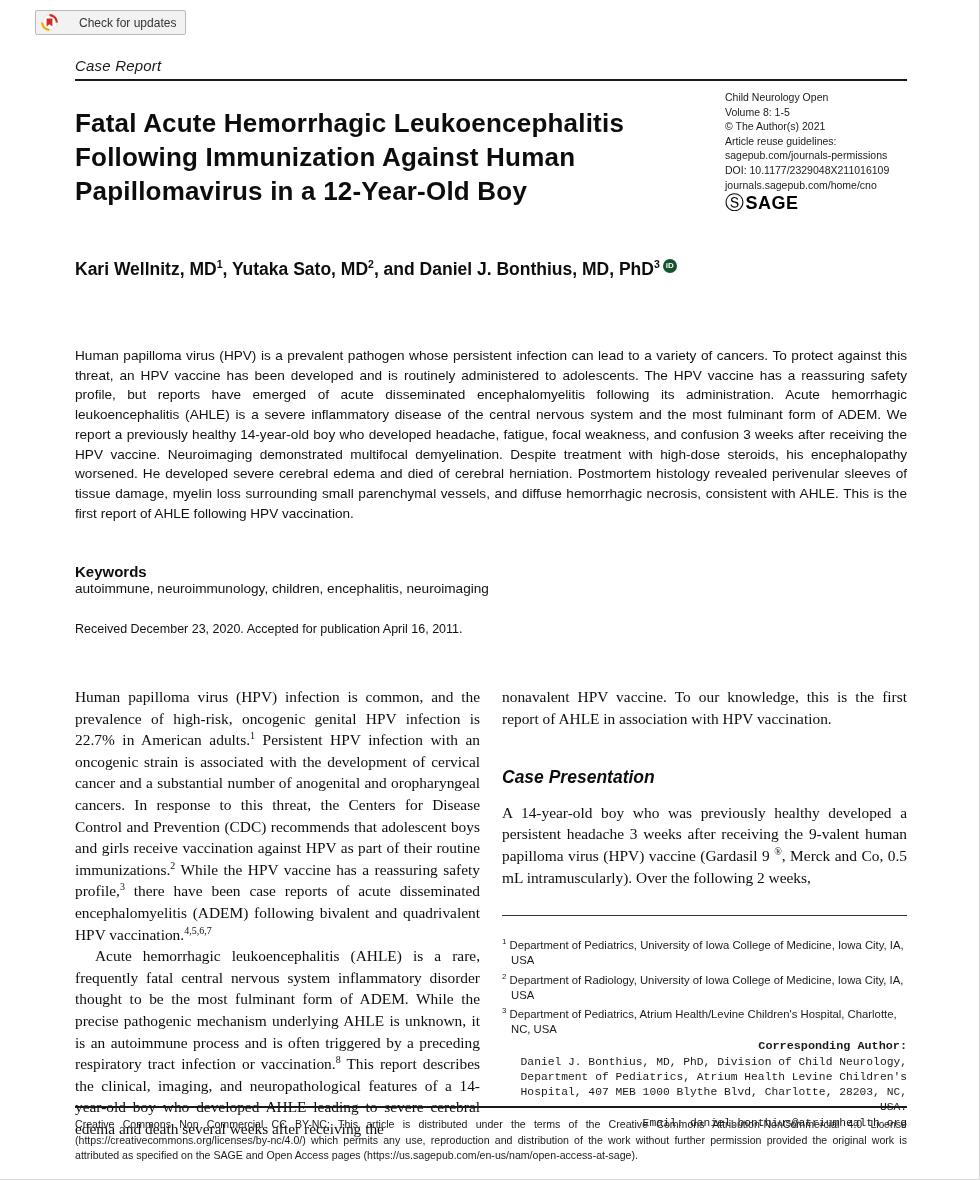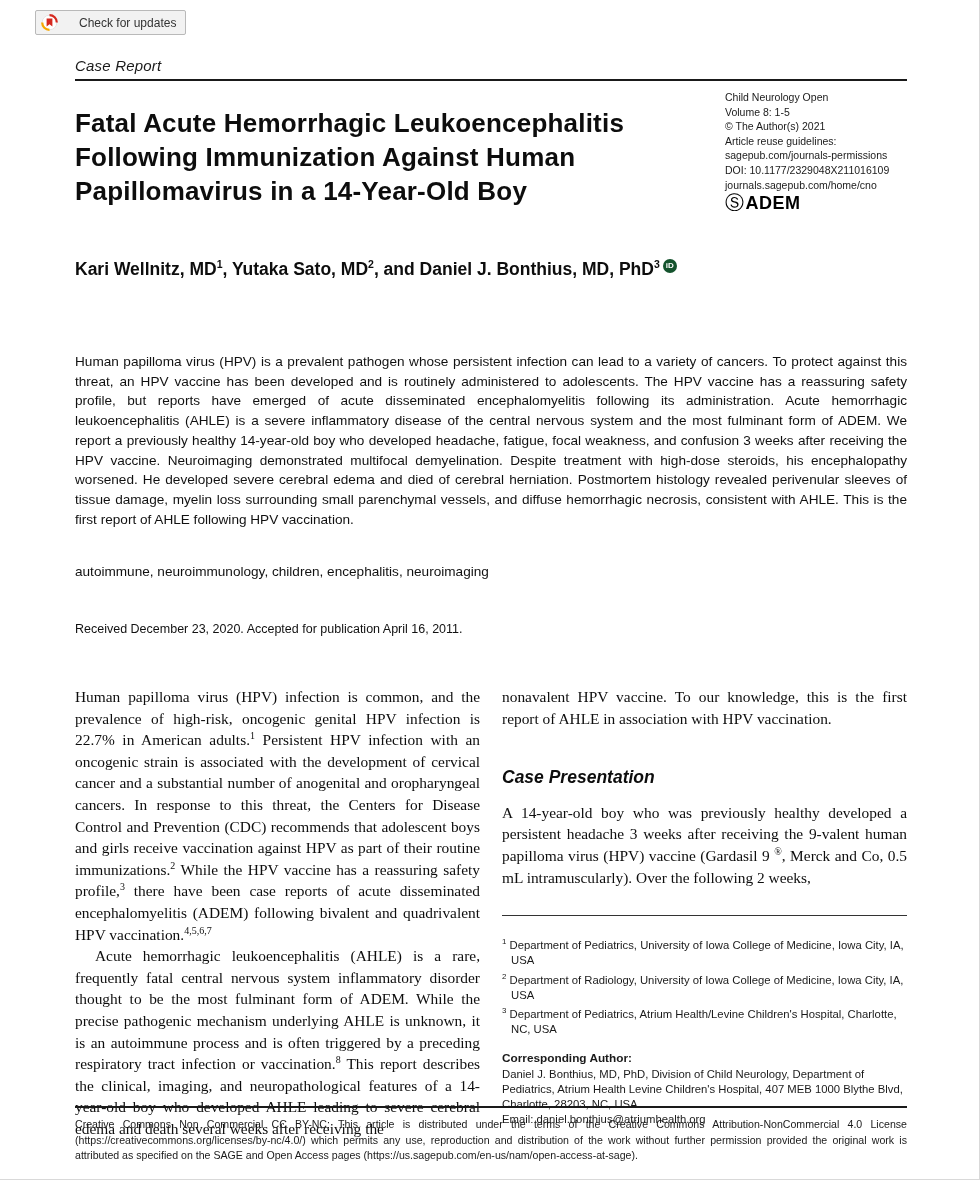--- a/index.html
+++ b/index.html
@@ -62,21 +62,21 @@
   .orcid-badge {
     display: inline-block; width: 14px; height: 14px; border-radius: 50%;
     background: #14532d; color: #fff; font-size: 8px; font-weight: bold;
     text-align: center; line-height: 14px; vertical-align: super; margin-left: 3px;
     cursor: pointer;
   }
 
   .abstract { position: absolute; left: 75px; top: 342px; width: 832px; }
   .abstract-heading, .keywords-heading { font-size: 15px; font-weight: bold; color: #0d0d0d; }
   .abstract-text {
-    margin-top: 10px; font-size: 13.6px; line-height: 19.7px;
+    margin-top: 4px; font-size: 13.6px; line-height: 19.7px;
     text-align: justify; color: #111;
   }
   .keywords { position: absolute; left: 75px; top: 563px; width: 832px; }
   .keywords-text { margin-top: 1px; font-size: 13.6px; color: #111; }
   .dates {
     position: absolute; left: 75px; top: 622px; width: 832px;
     font-size: 12.5px; color: #111;
   }
 
   .columns {
@@ -96,22 +96,22 @@
   }
   .col-right .body-para.after-heading { margin-top: 13px; }
 
   .footnotes {
     margin-top: 27px; border-top: 1px solid #333; padding-top: 18px;
     font-family: "Liberation Sans", sans-serif;
     font-size: 11.3px; line-height: 15.3px; color: #1a1a1a;
   }
   .footnote { padding-left: 9px; text-indent: -9px; }
   .footnote sup { font-size: 70%; }
-  .corresponding { margin-top: 14px; font-family: Liberation Sans, sans-serif;
-    font-size: 11.3px; line-height: 15.3px; color: #1a1a1a; }
+  .corresponding { margin-top: 2px; font-family: Liberation Mono, monospace;
+    font-size: 11.3px; line-height: 15.3px; color: #1a1a1a; text-align: right; }
   .corresponding-heading { font-weight: bold; font-size: 11.8px; }
   .email-line a, .email-line { color: #1a1a1a; text-decoration: none; }
 
   .rule-bottom {
     position: absolute; left: 75px; top: 1106px; width: 832px;
     border-top: 2px solid #1a1a1a;
   }
   .license-row {
     position: absolute; left: 75px; top: 1117px; width: 832px;
     display: flex; gap: 14px; align-items: flex-start;
@@ -135,45 +135,46 @@
         <path d="M10 18.6 A8.6 8.6 0 0 1 1.4 10" fill="none" stroke="#F6A800" stroke-width="2.6"></path>
         <path d="M6.6 5.2 h6.8 v9.6 l-3.4 -2.7 l-3.4 2.7 z" fill="#D5281F"></path>
       </svg>
     </span>
     <span>Check for updates</span>
   </button>
 
   <div class="section-label">Case Report</div>
   <div class="rule-top"></div>
 
-  <h1 class="article-title">Fatal Acute Hemorrhagic Leukoencephalitis Following Immunization Against Human Papillomavirus in a 14-Year-Old Boy</h1>
+  <h1 class="article-title">Fatal Acute Hemorrhagic Leukoencephalitis Following Immunization Against Human Papillomavirus in a 12-Year-Old Boy</h1>
 
   <div class="journal-info">
     <span class="jline">Child Neurology Open</span>
     <span class="jline">Volume 8: 1-5</span>
     <span class="jline">© The Author(s) 2021</span>
     <span class="jline">Article reuse guidelines:</span>
     <span class="jline journal-link">sagepub.com/journals-permissions</span>
     <span class="jline">DOI: 10.1177/2329048X211016109</span>
     <span class="jline journal-link">journals.sagepub.com/home/cno</span>
     <div class="sage-logo">
       <span class="sage-s">Ⓢ</span>
-      <span>ADEM</span>
+      <span>SAGE</span>
     </div>
   </div>
 
   <div class="authors">
     <span>Kari Wellnitz, MD<sup>1</sup>, Yutaka Sato, MD<sup>2</sup>, and Daniel J. Bonthius, MD, PhD<sup>3</sup></span><span class="orcid-badge">iD</span>
   </div>
 
   <div class="abstract">
     <div class="abstract-text">Human papilloma virus (HPV) is a prevalent pathogen whose persistent infection can lead to a variety of cancers. To protect against this threat, an HPV vaccine has been developed and is routinely administered to adolescents. The HPV vaccine has a reassuring safety profile, but reports have emerged of acute disseminated encephalomyelitis following its administration. Acute hemorrhagic leukoencephalitis (AHLE) is a severe inflammatory disease of the central nervous system and the most fulminant form of ADEM. We report a previously healthy 14-year-old boy who developed headache, fatigue, focal weakness, and confusion 3 weeks after receiving the HPV vaccine. Neuroimaging demonstrated multifocal demyelination. Despite treatment with high-dose steroids, his encephalopathy worsened. He developed severe cerebral edema and died of cerebral herniation. Postmortem histology revealed perivenular sleeves of tissue damage, myelin loss surrounding small parenchymal vessels, and diffuse hemorrhagic necrosis, consistent with AHLE. This is the first report of AHLE following HPV vaccination.</div>
   </div>
 
   <div class="keywords">
+    <div class="keywords-heading">Keywords</div>
     <div class="keywords-text">autoimmune, neuroimmunology, children, encephalitis, neuroimaging</div>
   </div>
 
   <div class="dates">Received December 23, 2020. Accepted for publication April 16, 2011.</div>
 
   <div class="columns">
     <div class="col col-left">
       <p class="body-para">Human papilloma virus (HPV) infection is common, and the prevalence of high-risk, oncogenic genital HPV infection is 22.7% in American adults.<sup>1</sup> Persistent HPV infection with an oncogenic strain is associated with the development of cervical cancer and a substantial number of anogenital and oropharyngeal cancers. In response to this threat, the Centers for Disease Control and Prevention (CDC) recommends that adolescent boys and girls receive vaccination against HPV as part of their routine immunizations.<sup>2</sup> While the HPV vaccine has a reassuring safety profile,<sup>3</sup> there have been case reports of acute disseminated encephalomyelitis (ADEM) following bivalent and quadrivalent HPV vaccination.<sup>4,5,6,7</sup></p>
       <p class="body-para indent">Acute hemorrhagic leukoencephalitis (AHLE) is a rare, frequently fatal central nervous system inflammatory disorder thought to be the most fulminant form of ADEM. While the precise pathogenic mechanism underlying AHLE is unknown, it is an autoimmune process and is often triggered by a preceding respiratory tract infection or vaccination.<sup>8</sup> This report describes the clinical, imaging, and neuropathological features of a 14-year-old boy who developed AHLE leading to severe cerebral edema and death several weeks after receiving the</p>
     </div>

